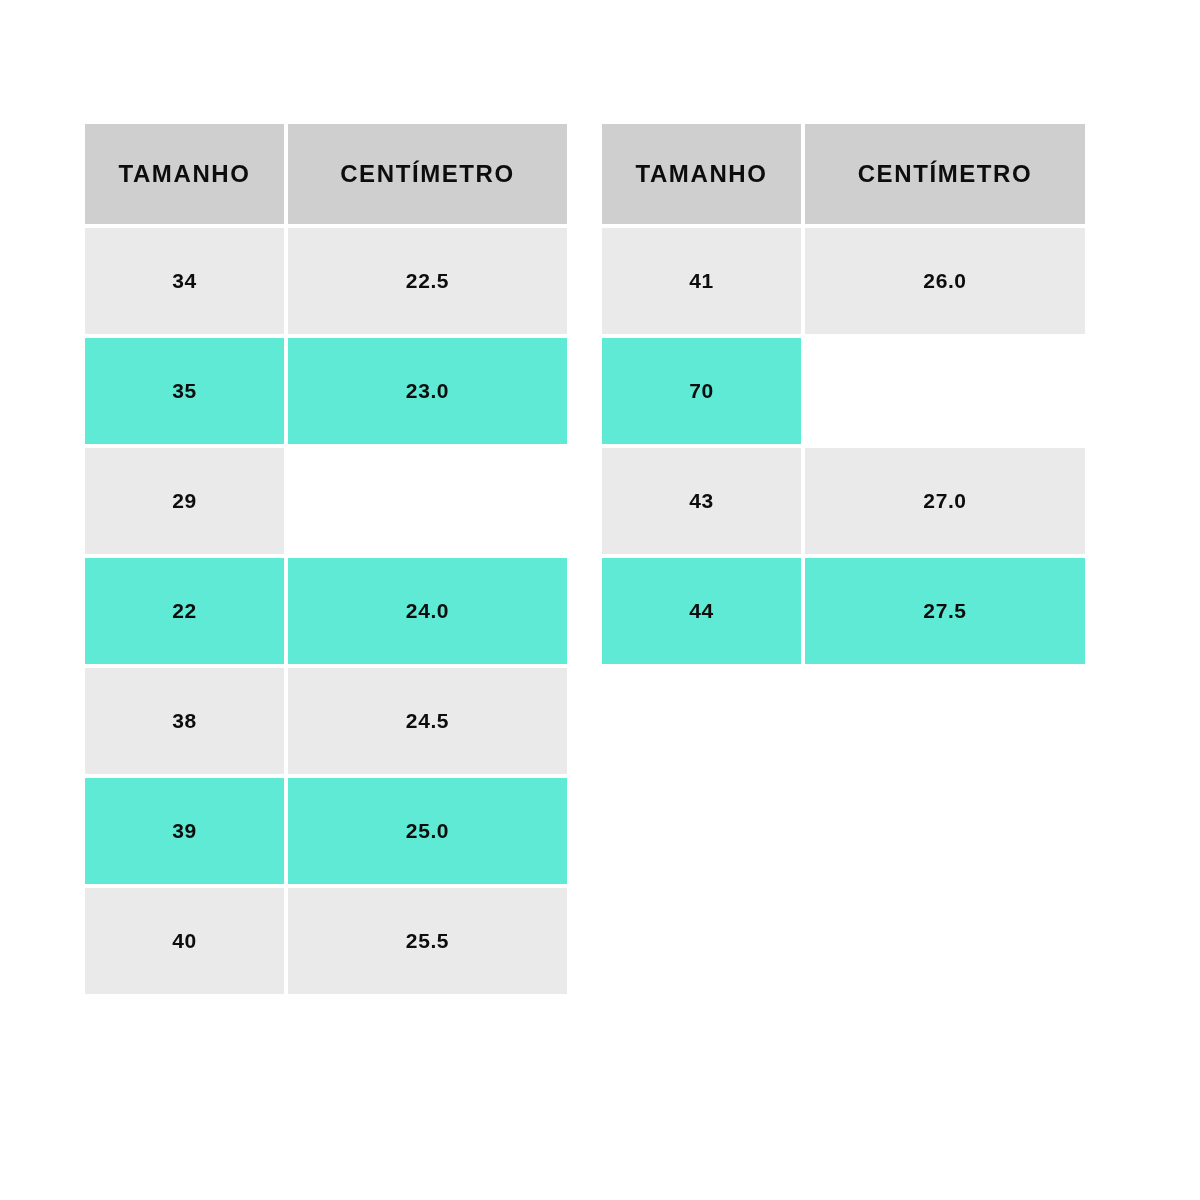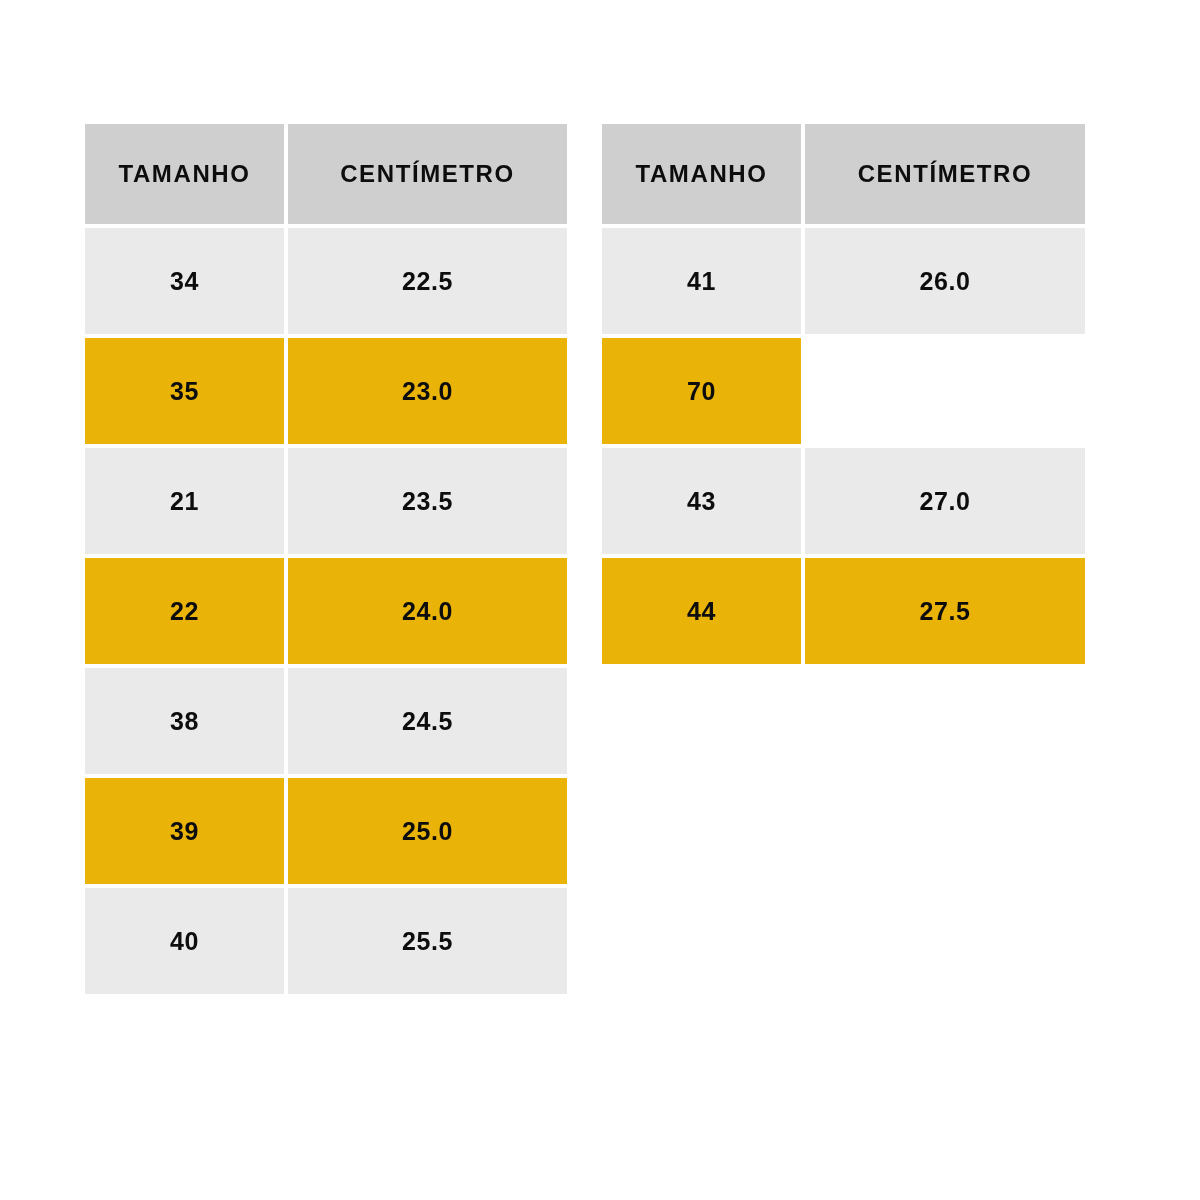--- a/index.html
+++ b/index.html
@@ -55,49 +55,48 @@
     height: 100px;
     background: #cfcfcf;
     font-size: 24px;
     font-weight: bold;
     letter-spacing: 1.6px;
   }
 
   
   .data-row .cell {
     height: 106px;
-    font-size: 25px;
+    font-size: 21px;
     font-weight: bold;
     letter-spacing: 0.6px;
   }
 
   .data-row.shade-light .cell { background: #eaeaea; }
-  .data-row.shade-dark  .cell { background: #eab308; }
+  .data-row.shade-dark  .cell { background: #5eead4; }
 </style>
 </head>
 <body>
 
 <div class="sheet">
 
   <div class="size-table" id="table-left">
     <div class="table-row header-row">
       <div class="cell col-size">TAMANHO</div>
       <div class="cell col-meas">CENTÍMETRO</div>
     </div>
   <div class="table-row data-row shade-light">
         <div class="cell col-size">34</div>
         <div class="cell col-meas">22.5</div>
       </div>
       <div class="table-row data-row shade-dark">
         <div class="cell col-size">35</div>
         <div class="cell col-meas">23.0</div>
       </div>
       <div class="table-row data-row shade-light">
-        <div class="cell col-size">21</div>
-        <div class="cell col-meas">23.5</div>
+        <div class="cell col-size">29</div>
       </div>
       <div class="table-row data-row shade-dark">
         <div class="cell col-size">22</div>
         <div class="cell col-meas">24.0</div>
       </div>
       <div class="table-row data-row shade-light">
         <div class="cell col-size">38</div>
         <div class="cell col-meas">24.5</div>
       </div>
       <div class="table-row data-row shade-dark">

